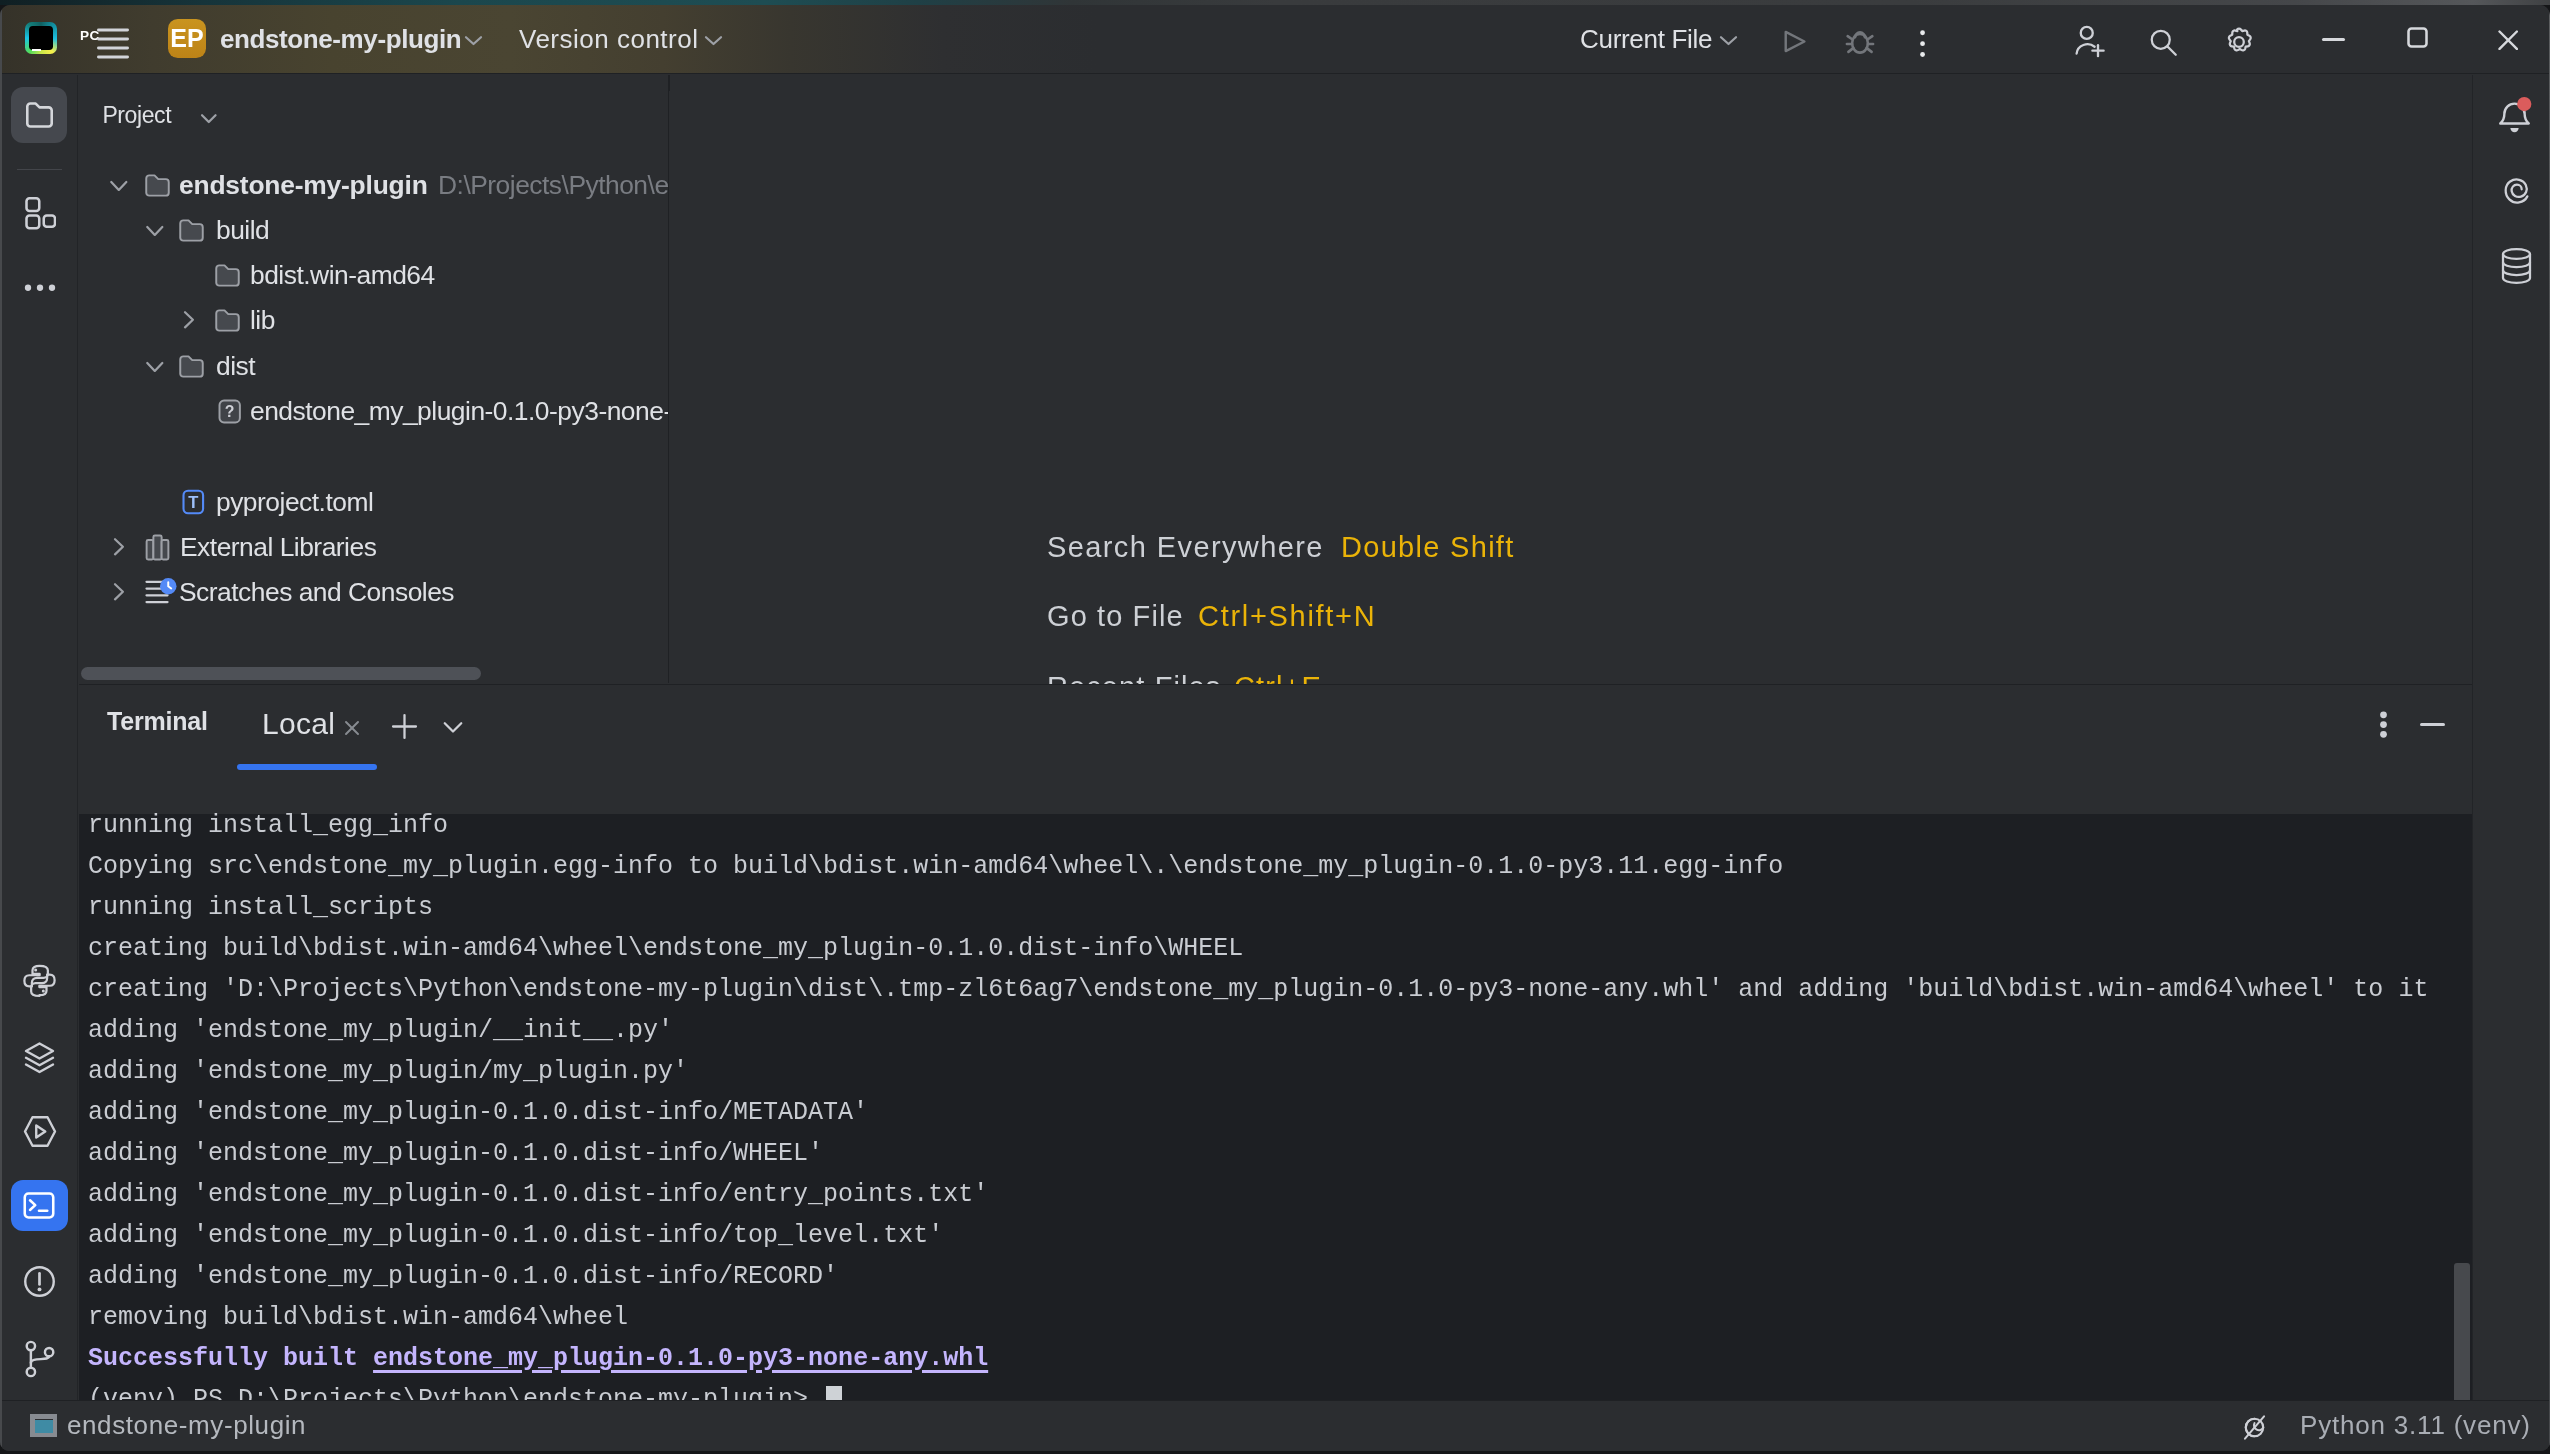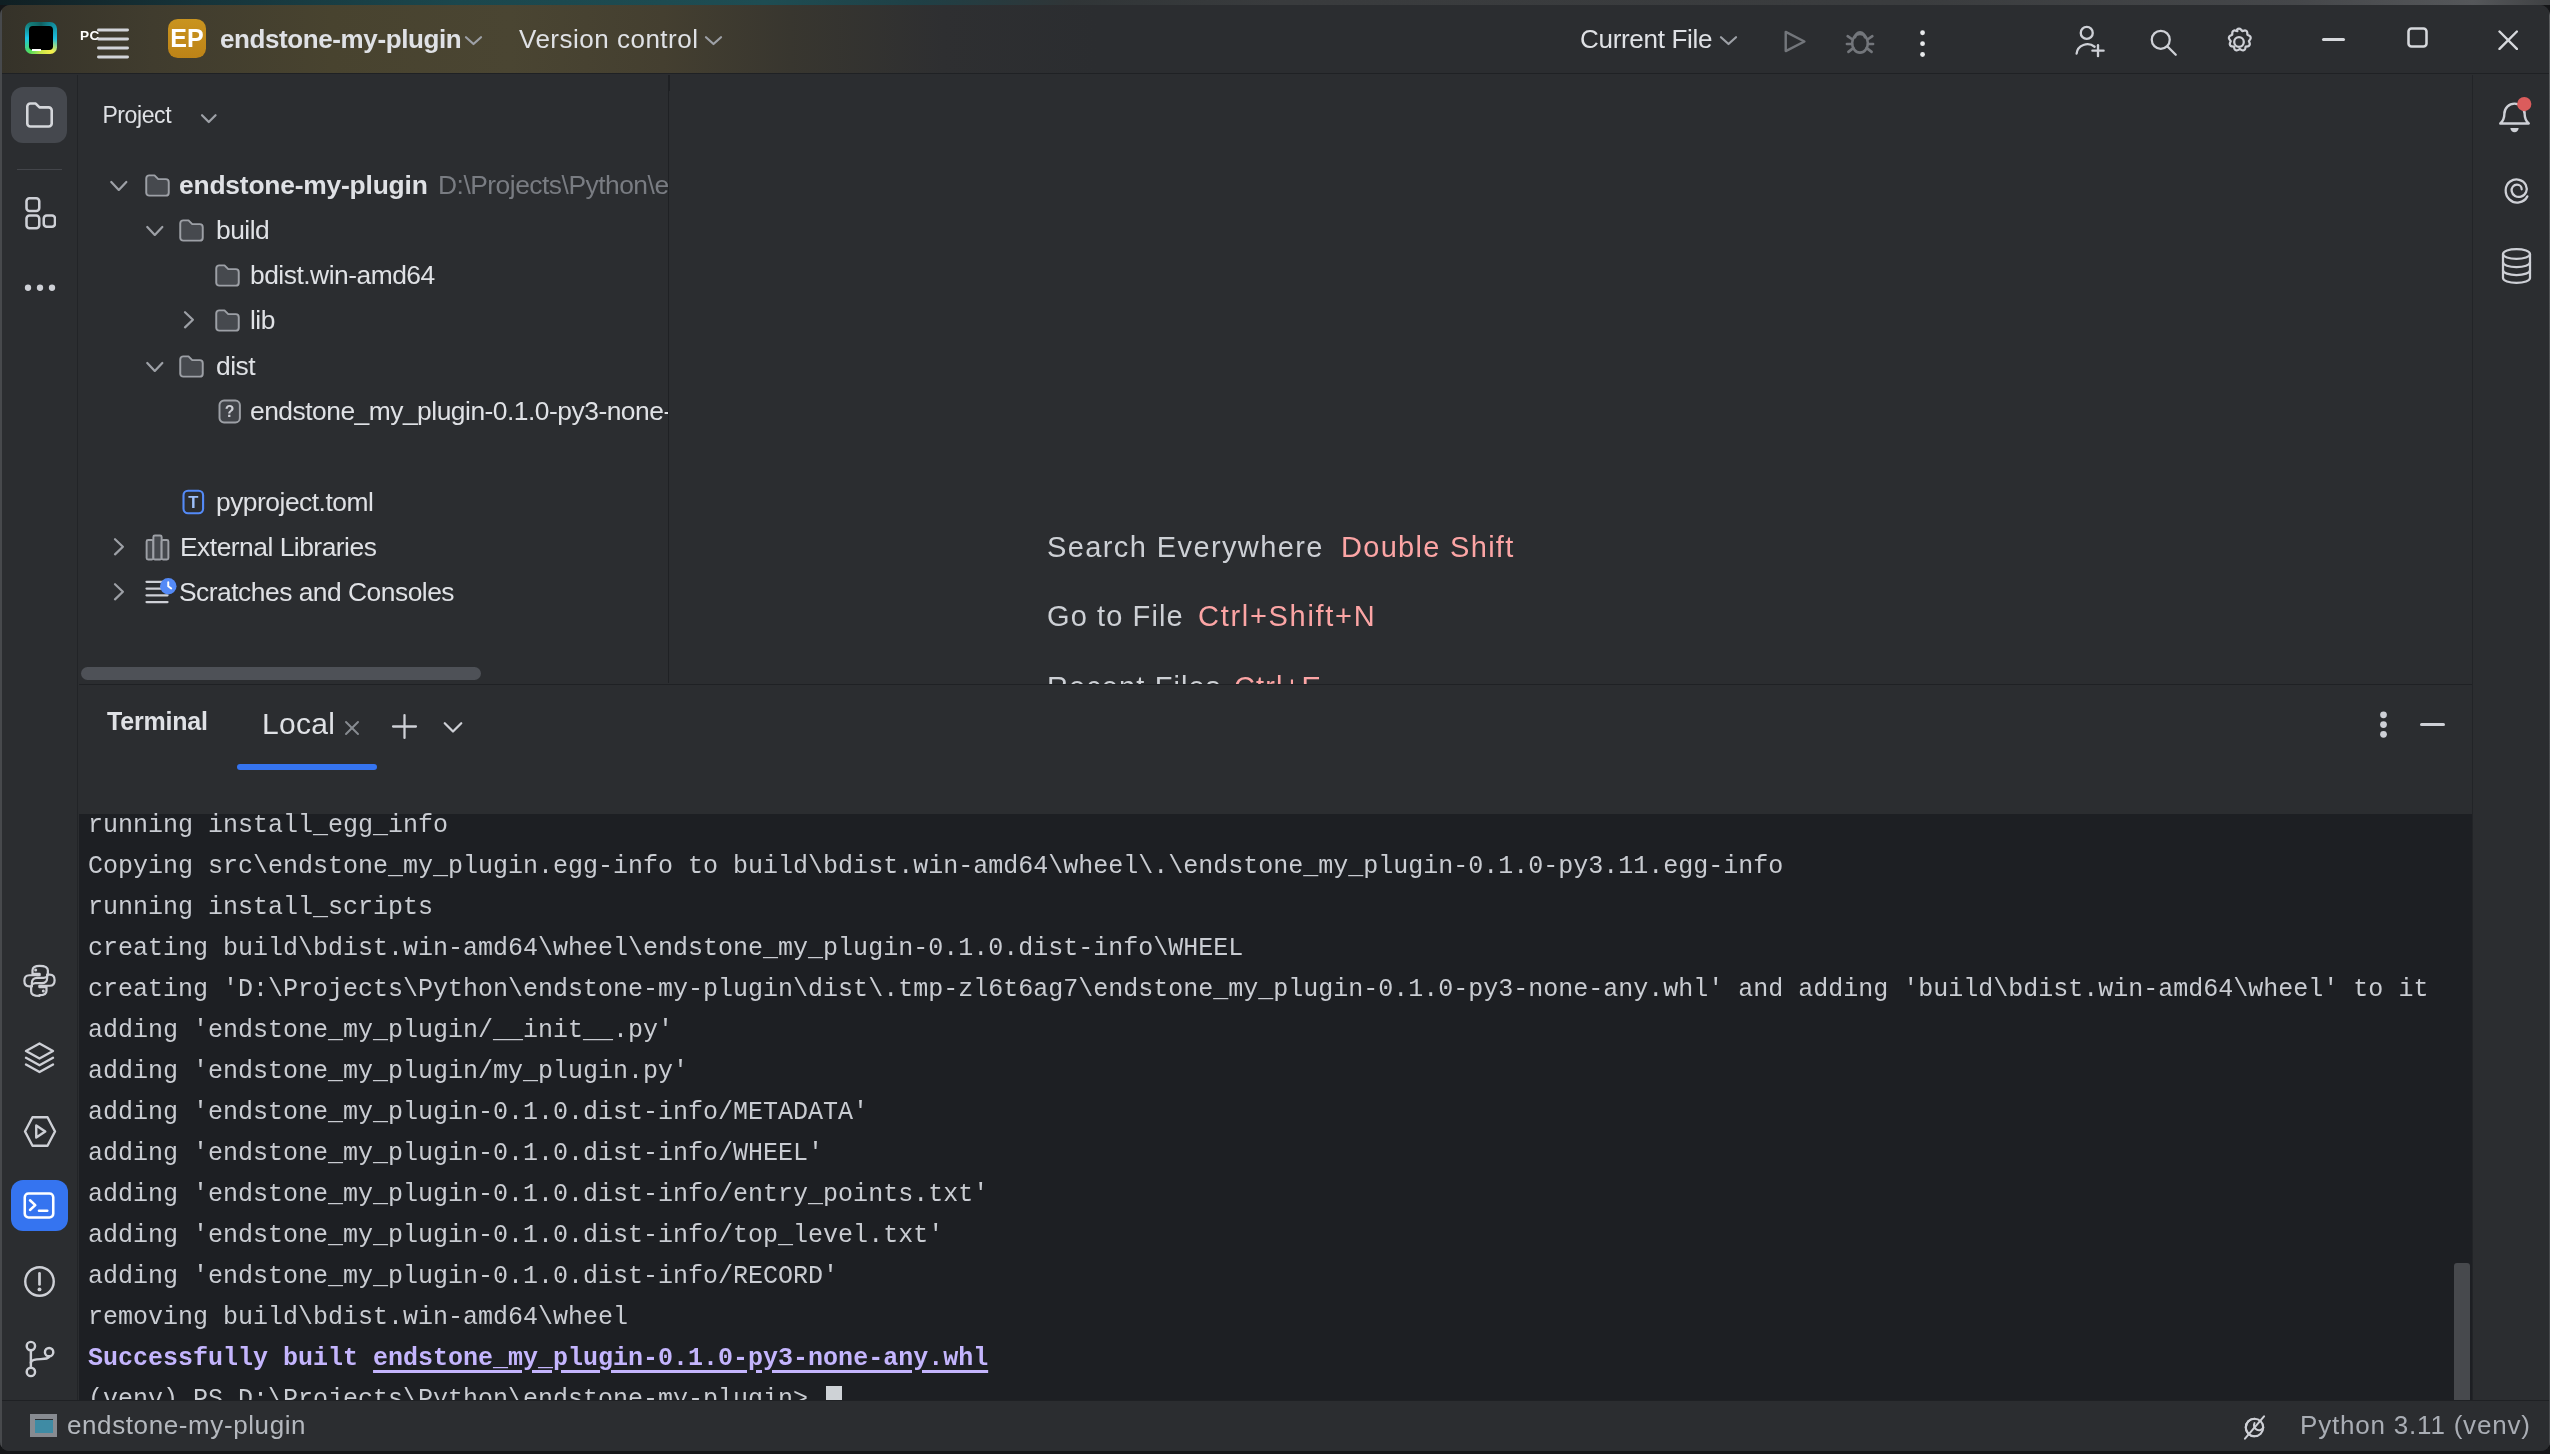--- a/index.html
+++ b/index.html
@@ -27,21 +27,21 @@
   #termheader { left:79px; top:679px; width:2393px; height:91px; background:#2b2d30; border-top:1.5px solid #1f2124; }
   #termbody { left:79px; top:809px; width:2393px; height:626px; background:#1d1f23; }
   #statusbar { left:0; top:1395px; width:2550px; height:51px; background:#2b2d30; border-top:0.8px solid #1f2124; }
   .treerow { position:absolute; left:0; width:589px; height:45px; }
   .tname { font-size:26.4px; color:#dfe1e5; letter-spacing:-0.5px; top:7.5px; white-space:pre; }
   .tpath { font-size:26.4px; color:#797c82; letter-spacing:-0.5px; top:7.5px; white-space:pre; }
   .cvd { top:16px; width:19.6px; height:14.3px; }
   .cvr { top:12px; width:14.3px; height:19.6px; }
   .fld { top:10.6px; width:27px; height:25px; }
   .hintlabel { font-size:29px; color:#cdd0d5; white-space:pre; }
-  .hintkey { font-size:29px; color:#fca5a5; white-space:pre; }
+  .hintkey { font-size:29px; color:#eab308; white-space:pre; }
   .term { font-family:"Liberation Mono", monospace; font-size:25px; color:#c9ccd2; white-space:pre; }
 </style>
 </head>
 <body>
 <svg width="0" height="0" style="position:absolute">
   <defs>
     <g id="chevdown">
         <path d="M3 4 L13 14.5 L23 4" fill="none" stroke="#9da0a6" stroke-width="3" stroke-linecap="round" stroke-linejoin="round"></path>
       </g>
     <g id="chevright">

